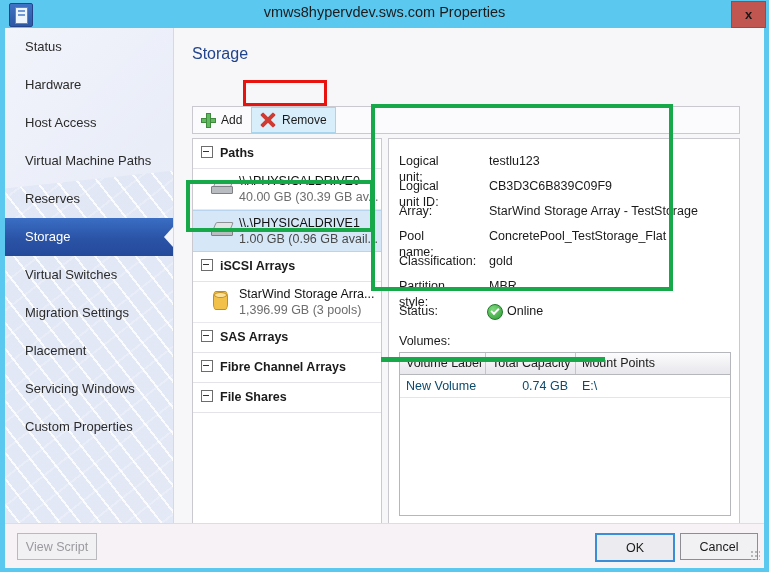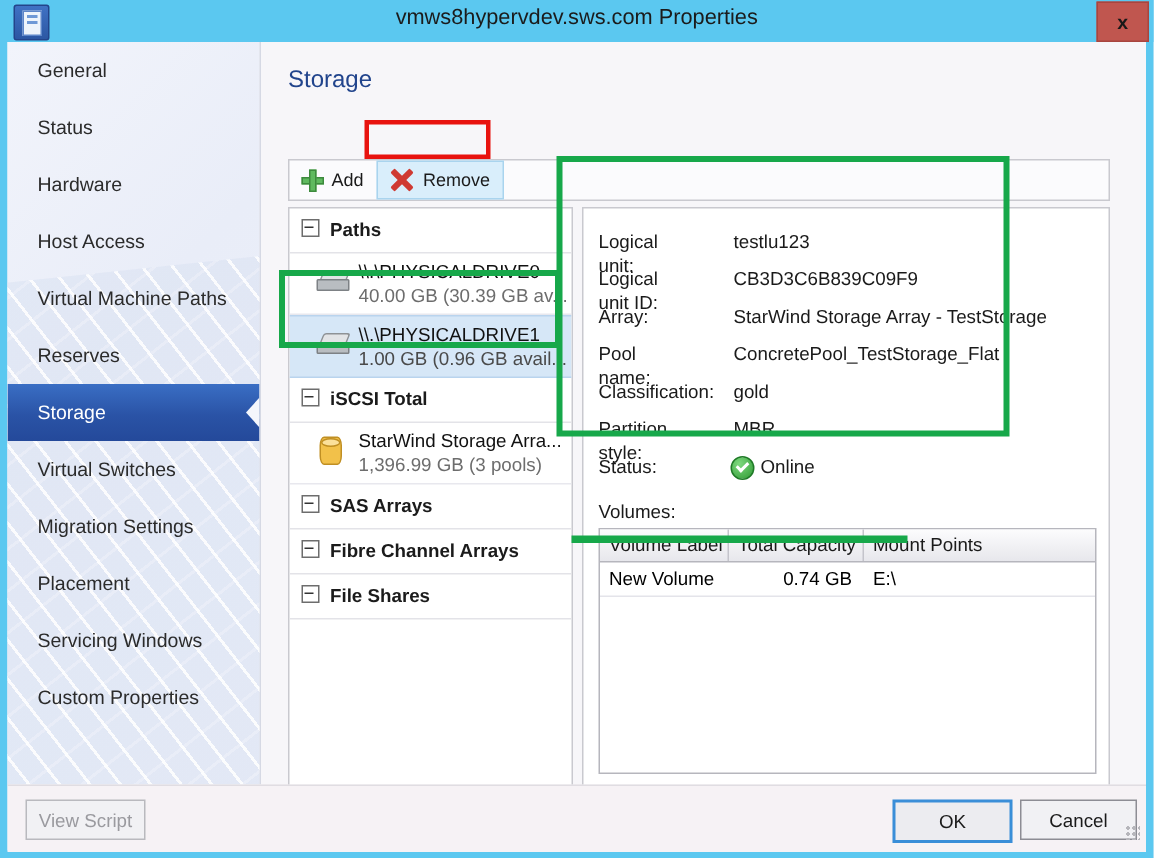--- a/index.html
+++ b/index.html
@@ -105,21 +105,21 @@
      border-left:2px solid #fff;border-bottom:2px solid #fff;transform:rotate(-45deg);}
   .vol-label{position:absolute;left:10px;top:195px;font-size:12.5px;}
   .vtable{position:absolute;left:10px;top:213px;width:330px;height:162px;
      border:1px solid #b6b6bd;background:#fff;}
   .vhead{display:flex;height:21px;background:linear-gradient(#fcfcfd,#e7e7ec);
      border-bottom:1px solid #b6b6bd;}
   .vh{font-size:12.5px;line-height:21px;padding-left:6px;border-right:1px solid #c4c4cb;
      box-sizing:border-box;color:#1a1a1a;}
   .vh:last-child{border-right:none;}
   .vrow{display:flex;height:22px;border-bottom:1px solid #e4e4ea;}
-  .vc{font-size:12.5px;line-height:22px;box-sizing:border-box;padding:0 6px;color:#000000;}
+  .vc{font-size:12.5px;line-height:22px;box-sizing:border-box;padding:0 6px;color:#0c4a6e;}
   .w1{width:86px;} .w2{width:90px;} .w3{width:152px;}
   .vc.w2{text-align:right;padding-right:8px;}
 
   
   .footer{position:absolute;left:0;top:495px;width:759px;height:44px;background:#f6f2f5;
      border-top:1px solid #e0dde2;}
   .btn{position:absolute;height:25px;font-size:12.5px;background:#f1f1f4;
      border:1px solid #8d8d94;display:flex;align-items:center;justify-content:center;cursor:pointer;}
   .btn.disabled{color:#9a9a9f;border-color:#b9b9be;cursor:default;}
   .btn.focus{border:2px solid #3a8ed8;background:#ececf0;}
@@ -148,21 +148,20 @@
       </div>
     <div class="title-text">vmws8hypervdev.sws.com Properties</div>
     <div class="close-btn">x</div>
   </div>
 
   <div class="body-area">
     <div class="content-row">
 
       <div class="sidebar">
         <div class="nav">
-          <div class="nav-item">General</div>
           <div class="nav-item">Status</div>
           <div class="nav-item">Hardware</div>
           <div class="nav-item">Host Access</div>
           <div class="nav-item">Virtual Machine Paths</div>
           <div class="nav-item">Reserves</div>
           <div class="nav-item selected">
             <span>Storage</span>
             <span class="chev"></span>
           </div>
           <div class="nav-item">Virtual Switches</div>
@@ -201,21 +200,21 @@
           </div>
           <div class="node sel">
             <span class="ico-disk">
                 <span class="d-top"></span>
                 <span class="d-bot"></span>
               </span>
             <span class="n1">\\.\PHYSICALDRIVE1</span>
             <span class="n2 dark">1.00 GB (0.96 GB avail...</span>
           </div>
           <div class="grp">
-            <span class="exp"></span><span>iSCSI Total</span>
+            <span class="exp"></span><span>iSCSI Arrays</span>
           </div>
           <div class="node">
             <span class="ico-cyl"></span>
             <span class="n1">StarWind Storage Arra...</span>
             <span class="n2">1,396.99 GB (3 pools)</span>
           </div>
           <div class="grp">
             <span class="exp"></span><span>SAS Arrays</span>
           </div>
           <div class="grp">

